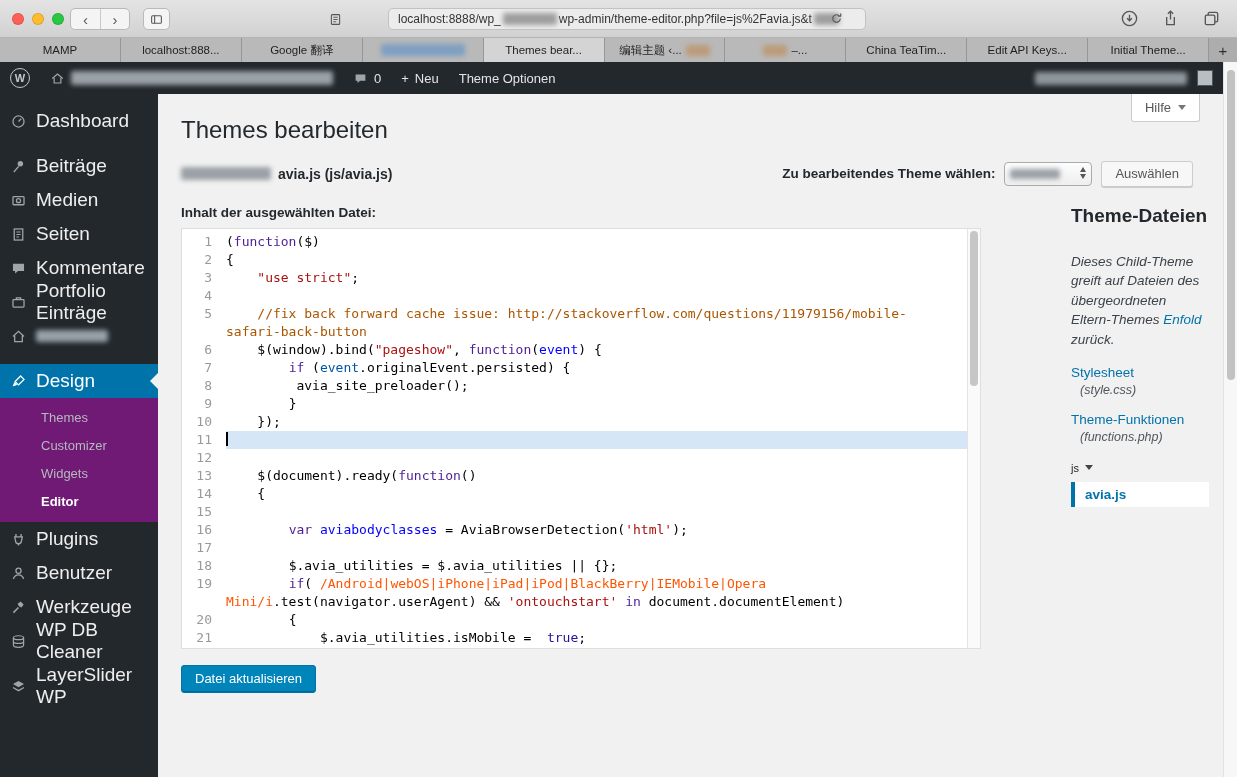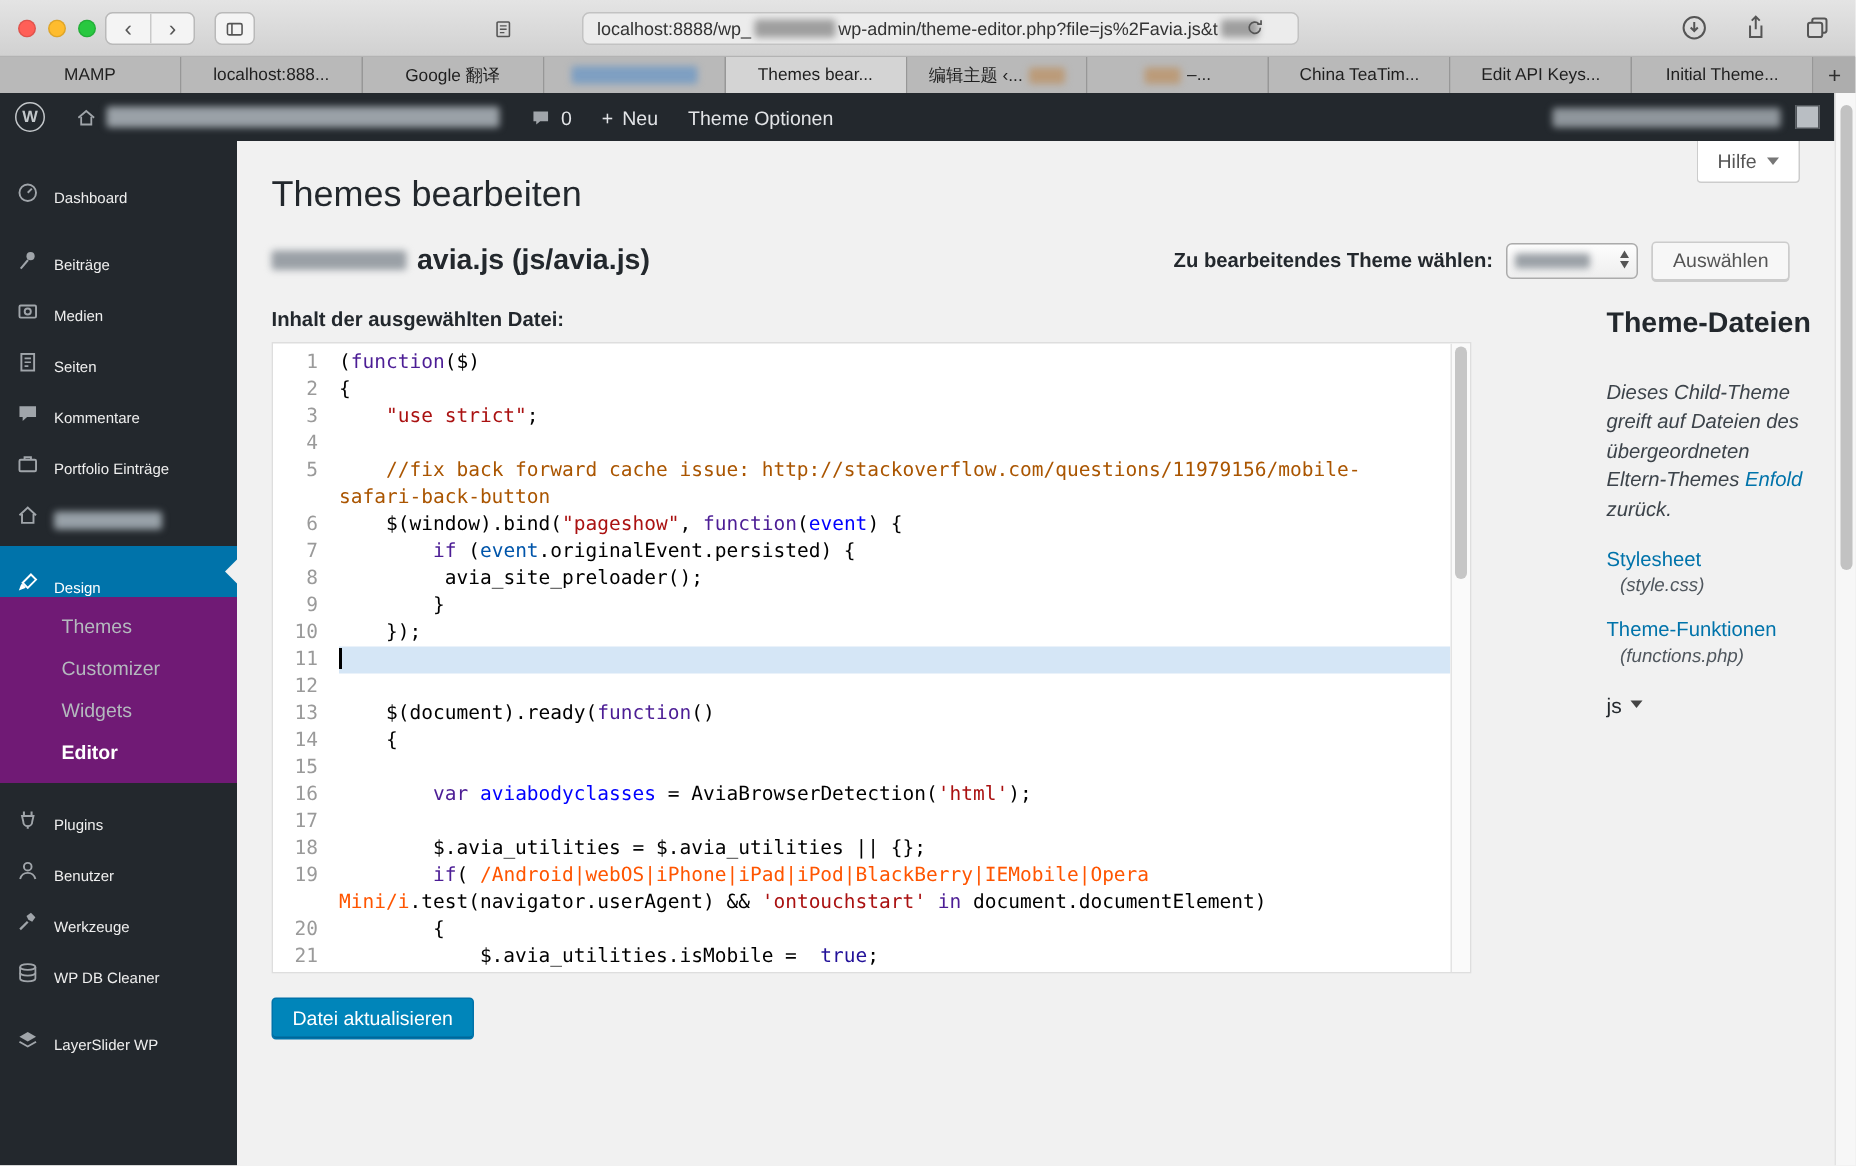--- a/index.html
+++ b/index.html
@@ -50,39 +50,39 @@
   .site-blur{width:262px;height:14px;background:#9aa1a7}
   .ab-right{margin-left:auto;display:flex;align-items:center;gap:10px;padding-right:10px}
   .ab-right-blur{width:152px;height:13px;background:#8f969c}
   .avatar{width:16px;height:16px;background:#b9bec3;border:1px solid #51565b}
 
   
   .wrap{flex:1;display:flex;overflow:hidden}
 
   
   .admin-menu{width:158px;flex:none;background:#23282d;padding-top:10px;overflow:hidden}
-  .menu-item{display:flex;align-items:flex-end;gap:8px;height:34px;padding:0 8px;color:#eee;font-size:10px;position:relative;cursor:default}
+  .menu-item{display:flex;align-items:center;gap:8px;height:34px;padding:0 8px;color:#eee;font-size:19px;position:relative;cursor:default}
   .menu-icon{width:20px;height:20px;display:flex;align-items:center;justify-content:center;color:#a0a5aa;flex:none}
   .menu-icon svg{width:17px;height:17px}
   .menu-item.current{background:#0073aa;color:#fff}
   .menu-item.current .menu-icon{color:#fff}
   .menu-item.current:after{content:"";position:absolute;right:0;top:50%;margin-top:-8px;border:8px solid transparent;border-right-color:#f1f1f1}
   .menu-sep{height:11px}
   .menu-blur{width:72px;height:12px;background:#98a1a8}
   .submenu{background:#701a75;padding:6px 4px}
   .submenu-item{height:28px;line-height:28px;padding-left:37px;color:#b4b9be;font-size:13px}
   .submenu-item.current{color:#fff;font-weight:700}
 
   
   .content{flex:1;position:relative;padding:0 0 0 23px;overflow:hidden}
   .help-tab{position:absolute;top:0;right:23px;background:#fff;border:1px solid #ccc;border-top:none;padding:6px 13px;font-size:13px;color:#555;display:flex;align-items:center;gap:7px;border-radius:0 0 3px 3px}
   .down-arrow{width:0;height:0;border-left:4px solid transparent;border-right:4px solid transparent;border-top:5px solid #777}
   .page-title{font-size:24px;font-weight:400;color:#23282d;margin-top:22px;line-height:1.2}
   .file-row{display:flex;align-items:center;margin-top:16px}
-  .file-heading{display:flex;align-items:center;gap:7px;font-size:19px;font-weight:700;color:#23282d}
+  .file-heading{display:flex;align-items:center;gap:7px;font-size:14px;font-weight:700;color:#23282d}
   .subtitle-blur{width:90px;height:13px;background:#9aa0a6}
   .theme-chooser{margin-left:auto;display:flex;align-items:center;gap:9px;margin-right:30px}
   .chooser-label{font-size:13.5px;font-weight:700;color:#23282d}
   .select{width:88px;height:24px;background:linear-gradient(#fdfdfd,#eee);border:1px solid #ababab;border-radius:4px;display:flex;align-items:center;padding:0 5px;position:relative}
   .select-blur{width:50px;height:10px;background:#9aa0a6}
   .select-arrows{position:absolute;right:5px;top:4px;display:flex;flex-direction:column;gap:2px}
   .select-arrows .up{width:0;height:0;border-left:3.5px solid transparent;border-right:3.5px solid transparent;border-bottom:5px solid #555}
   .select-arrows .dn{width:0;height:0;border-left:3.5px solid transparent;border-right:3.5px solid transparent;border-top:5px solid #555}
   .btn-secondary{height:26px;padding:0 13px;background:#f7f7f7;border:1px solid #ccc;border-radius:3px;color:#555;font-size:13px;font-family:inherit;box-shadow:0 1px 0 #ccc}
   .main-row{display:flex;gap:22px;margin-top:18px}
@@ -101,21 +101,21 @@
   .editor-thumb{position:absolute;top:2px;left:2px;right:2px;height:155px;background:#c6c6c6;border-radius:5px}
   .btn-primary{margin-top:16px;height:28px;padding:0 13px;background:#0085ba;border:1px solid #0073aa;border-radius:3px;color:#fff;font-size:13px;font-family:inherit;box-shadow:inset 0 -1px 0 #006799}
 
   
   .right-col{flex:1;padding-right:14px}
   .tf-title{font-size:19px;font-weight:600;color:#23282d}
   .tf-notice{margin-top:25px;font-style:italic;font-size:13.5px;color:#3c434a;line-height:1.45}
   .tf-inline-link{color:#0073aa;font-style:italic;text-decoration:none;cursor:pointer}
   .tf-link{display:block;margin-top:15px;color:#0073aa;font-size:13.5px;text-decoration:none;cursor:pointer}
   .tf-file{margin:3px 0 0 9px;font-style:italic;font-size:12.5px;color:#50575e}
-  .tf-folder{margin-top:18px;display:flex;align-items:center;gap:6px;font-size:14px;color:#23282d}
+  .tf-folder{margin-top:18px;display:flex;align-items:center;gap:6px;font-size:11px;color:#23282d}
   .folder-arrow{width:0;height:0;border-left:4px solid transparent;border-right:4px solid transparent;border-top:5px solid #444}
   .tf-active{margin-top:8px;background:#fff;border-left:4px solid #0073aa;padding:5px 10px;font-size:13.5px;font-weight:600;color:#0073aa;cursor:pointer}
 </style>
 </head>
 <body>
 
 <div class="screen">
 
   <div class="top-bar">
     <div class="traffic">
@@ -504,20 +504,21 @@
               <div class="tf-title">Theme-Dateien</div>
               <p class="tf-notice"><span>Dieses Child-Theme greift auf Dateien des übergeordneten Eltern-Themes </span><a class="tf-inline-link">Enfold</a><span> zurück.</span></p>
               <a class="tf-link">Stylesheet</a>
               <div class="tf-file">(style.css)</div>
               <a class="tf-link">Theme-Funktionen</a>
               <div class="tf-file">(functions.php)</div>
               <div class="tf-folder">
                 <span>js</span>
                 <span class="folder-arrow"></span>
               </div>
+              <div class="tf-active">avia.js</div>
             </div>
           </div>
         </div>
       </div>
     </div>
 
     <div class="page-scroll">
       <div class="page-thumb"></div>
     </div>
   </div>

